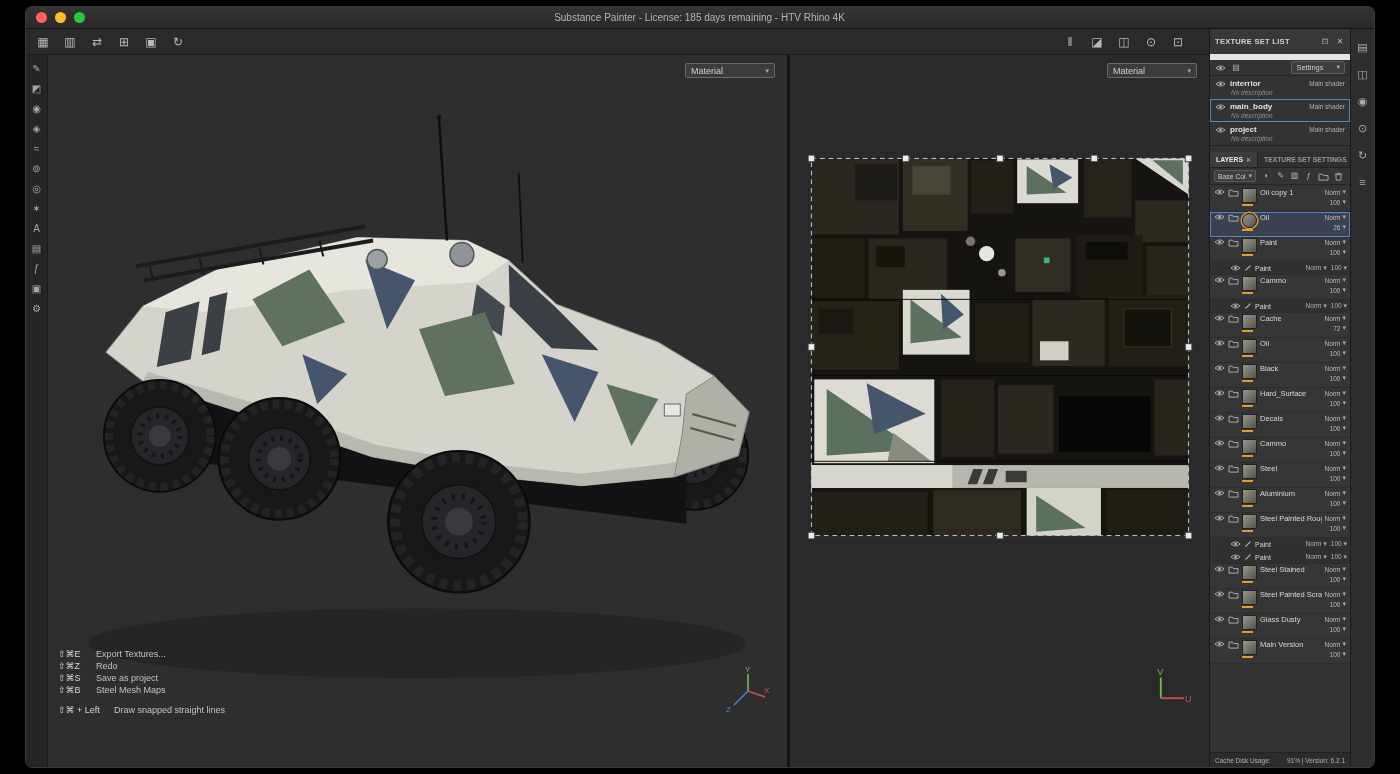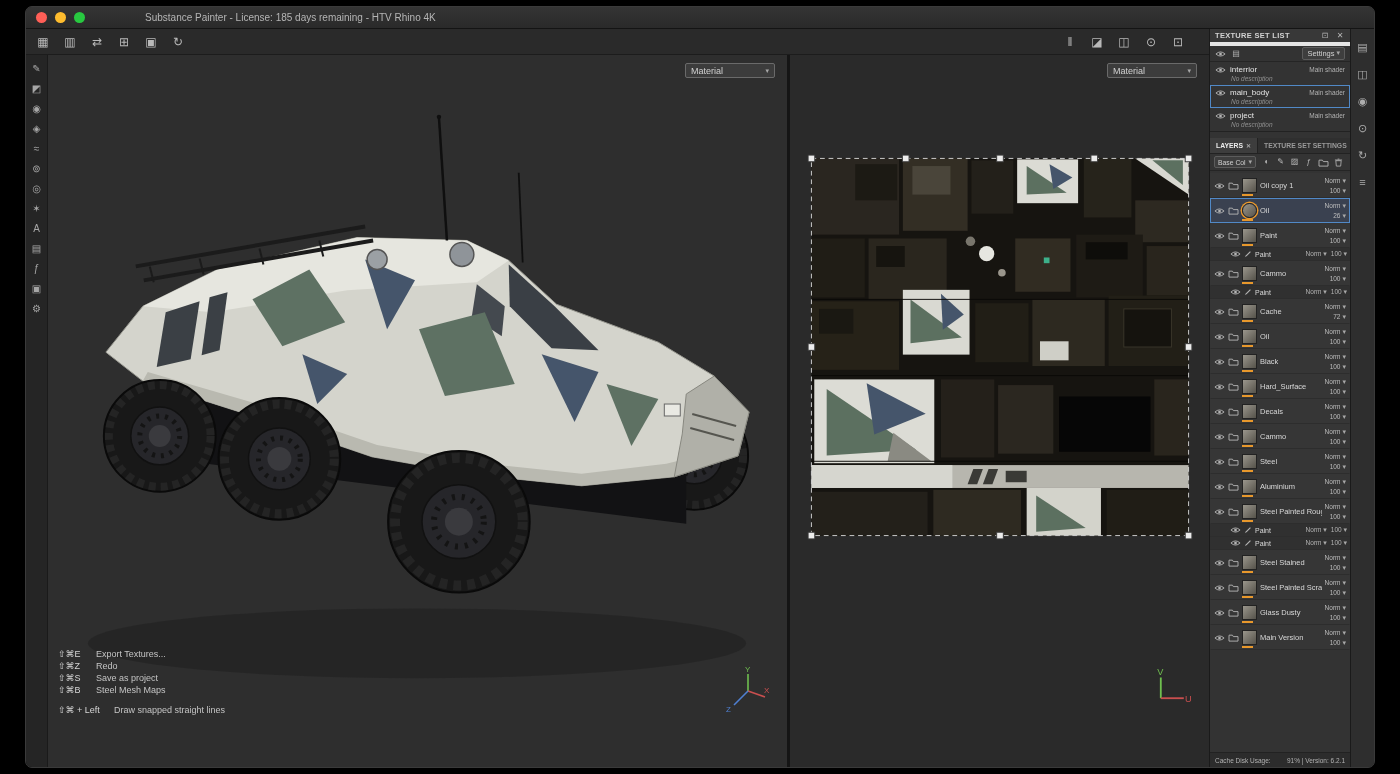--- a/index.html
+++ b/index.html
@@ -11,21 +11,21 @@
 html,body{width:1400px;height:774px;background:#000;overflow:hidden;
   font-family:"Liberation Sans",sans-serif;}
 .window{position:absolute;left:25px;top:6px;width:1350px;height:762px;background:#2b2b2b;
   border-radius:7px;overflow:hidden;display:flex;flex-direction:column;border:1px solid #3a3a3a}
 
 .titlebar{height:22px;background:linear-gradient(#343434,#2a2a2a);border-bottom:1px solid #141414;
   display:flex;align-items:center;flex:0 0 auto;position:relative}
 .traffic{display:flex;gap:8px;margin-left:10px;z-index:2}
 .tl{width:11px;height:11px;border-radius:50%;display:inline-block}
 .tl.red{background:var(--c-close)} .tl.yellow{background:var(--c-min)} .tl.green{background:var(--c-zoom)}
-.title{position:absolute;left:119px;right:120px;font-size:10px;color:#b5b5b5;white-space:nowrap;overflow:hidden}
+.title{position:absolute;left:119px;right:120px;text-align:center;font-size:10px;color:#b5b5b5;white-space:nowrap;overflow:hidden}
 
 .body-row{flex:1;display:flex;min-height:0}
 .left-col{width:1185px;display:flex;flex-direction:column;min-width:0}
 .main-toolbar{height:26px;background:#2a2a2a;border-bottom:1px solid #1c1c1c;display:flex;align-items:center;padding:0 10px;flex:0 0 auto}
 .tb-group{display:flex;gap:13px;align-items:center}
 .tb-right{margin-left:auto;margin-right:14px}
 .tbi{color:#b9b9b9;font-size:12px;line-height:1;display:inline-flex;align-items:center;justify-content:center;min-width:14px;height:16px;cursor:default}
 .viewports{flex:1;display:flex;min-height:0;background:#161616}
 .tool-strip{width:22px;background:#252525;border-right:1px solid #1a1a1a;display:flex;flex-direction:column;align-items:center;padding-top:8px;gap:8px;flex:0 0 auto}
 .tool-strip .tbi{font-size:10px;min-width:12px;height:12px;color:#a6a6a6}
@@ -41,43 +41,43 @@
 .hint{position:absolute;left:10px;bottom:52px;font-size:9px;color:#c4c4c4;display:flex;z-index:4}
 .hint .sc-keys{width:56px}
 .uv-wrap{position:absolute;left:50%;transform:translateX(-50%);top:92px;width:400px;height:400px}
 .gizmo{position:absolute;right:16px;bottom:54px;width:46px;height:48px;z-index:4}
 .gizmo line{stroke-width:1.6}
 .gizmo text{font-size:8px}
 .axl-x{stroke:var(--axis-x)} .axl-y{stroke:var(--axis-y)} .axl-z{stroke:var(--axis-z)}
 .axt-x{fill:var(--axis-x)} .axt-y{fill:var(--axis-y)} .axt-z{fill:var(--axis-z)}
 
 .right-col{width:141px;background:#333;border-left:1px solid #1a1a1a;display:flex;flex-direction:column;font-size:8px;color:#c9c9c9;flex:0 0 auto}
-.tsl-header{height:17px;display:flex;align-items:center;padding:0 5px;background:#383838;border-bottom:4px solid #e5e5e5;flex:0 0 auto}
+.tsl-header{height:31px;display:flex;align-items:center;padding:0 5px;background:#383838;border-bottom:6px solid #e5e5e5;flex:0 0 auto}
 .tsl-title{font-weight:bold;font-size:7.5px;letter-spacing:.3px;color:#d2d2d2;flex:1;white-space:nowrap}
 .hdr-icons{display:flex;gap:5px;align-items:center}
 .hdr-icons .tbi{font-size:8px;min-width:10px;height:10px;color:#b5b5b5}
 .tsl-toolbar{height:16px;display:flex;align-items:center;padding:0 5px;border-bottom:1px solid #252525;background:#333;flex:0 0 auto}
-.settings-btn{margin-left:auto;background:#3e3e3e;border:1px solid #5c5c5c;border-radius:2px;padding:1px 4px;display:flex;gap:2px;font-size:7.5px;color:#d0d0d0}
+.settings-btn{margin-left:auto;background:#3e3e3e;border:1px solid #5c5c5c;border-radius:2px;padding:1px 4px;display:flex;gap:13px;font-size:7.5px;color:#d0d0d0}
 .ts-list{border-bottom:1px solid #222;flex:0 0 auto}
 .ts-row{padding:2px 4px;border:1px solid transparent}
 .ts-row.sel{border-color:var(--blue)}
 .ts-l1{display:flex;align-items:center;gap:4px}
-.ts-name{font-weight:normal;font-size:8px;color:#e4e4e4;flex:1;white-space:nowrap;overflow:hidden}
+.ts-name{font-weight:bold;font-size:8px;color:#e4e4e4;flex:1;white-space:nowrap;overflow:hidden}
 .ts-shader{font-size:6.5px;color:#b2b2b2;white-space:nowrap}
 .ts-l2{font-style:italic;font-size:6.5px;color:#8f8f8f;padding-left:16px;margin-top:1px}
 .tabs{height:16px;display:flex;background:#2a2a2a;border-bottom:1px solid #222;margin-top:6px;flex:0 0 auto}
 .tab{display:flex;align-items:center;gap:3px;padding:0 6px;font-size:6.8px;font-weight:bold;color:#9a9a9a;background:#2f2f2f;border-right:1px solid #222;white-space:nowrap}
 .tab.sel{background:#3d3d3d;color:#ececec}
 .tab-x{font-size:6px;color:#aaa}
 .channel-row{height:17px;display:flex;align-items:center;gap:4px;padding:0 4px;background:#343434;border-bottom:1px solid #252525;flex:0 0 auto}
 .chan-btn{background:#3e3e3e;border:1px solid #5c5c5c;border-radius:2px;padding:1px 3px;display:flex;gap:3px;align-items:center;font-size:6.8px;color:#d0d0d0;white-space:nowrap}
 .chan-icons{display:flex;gap:5px;margin-left:2px;align-items:center}
 .chan-icons .tbi{font-size:8px;min-width:9px;height:10px;color:#b5b5b5}
 .layers-list{flex:1;overflow:hidden;padding-top:2px}
-.l-row{height:25px;display:flex;align-items:center;gap:3px;padding:0 3px;border:1px solid transparent;border-bottom:1px solid #2d2d2d;background:#363636}
+.l-row{height:25px;display:flex;align-items:flex-start;gap:3px;padding:0 3px;border:1px solid transparent;border-bottom:1px solid #2d2d2d;background:#363636}
 .l-row.sel{border:1px solid var(--blue);background:#3a4150}
 .icon{display:inline-flex;align-items:center;justify-content:center;flex:0 0 auto}
 .svg-eye{width:11px;height:8px;color:#b5b5b5}
 .svg-folder{width:11px;height:9px;color:#b5b5b5}
 .svg-brush{width:8px;height:8px;color:#b5b5b5}
 .svg-trash{width:9px;height:9px;color:#b5b5b5}
 .l-thumb{width:15px;height:15px;background:linear-gradient(135deg,#9a968c,#55524a);position:relative;flex:0 0 auto;border:1px solid #222}
 .l-thumb::after{content:"";position:absolute;left:-1px;width:11px;bottom:-4px;height:2px;background:var(--orange)}
 .l-thumb.ring{border-radius:50%;box-shadow:0 0 0 1.5px var(--orange)}
 .l-name{flex:1;font-size:7.5px;color:#d8d8d8;white-space:nowrap;overflow:hidden}

